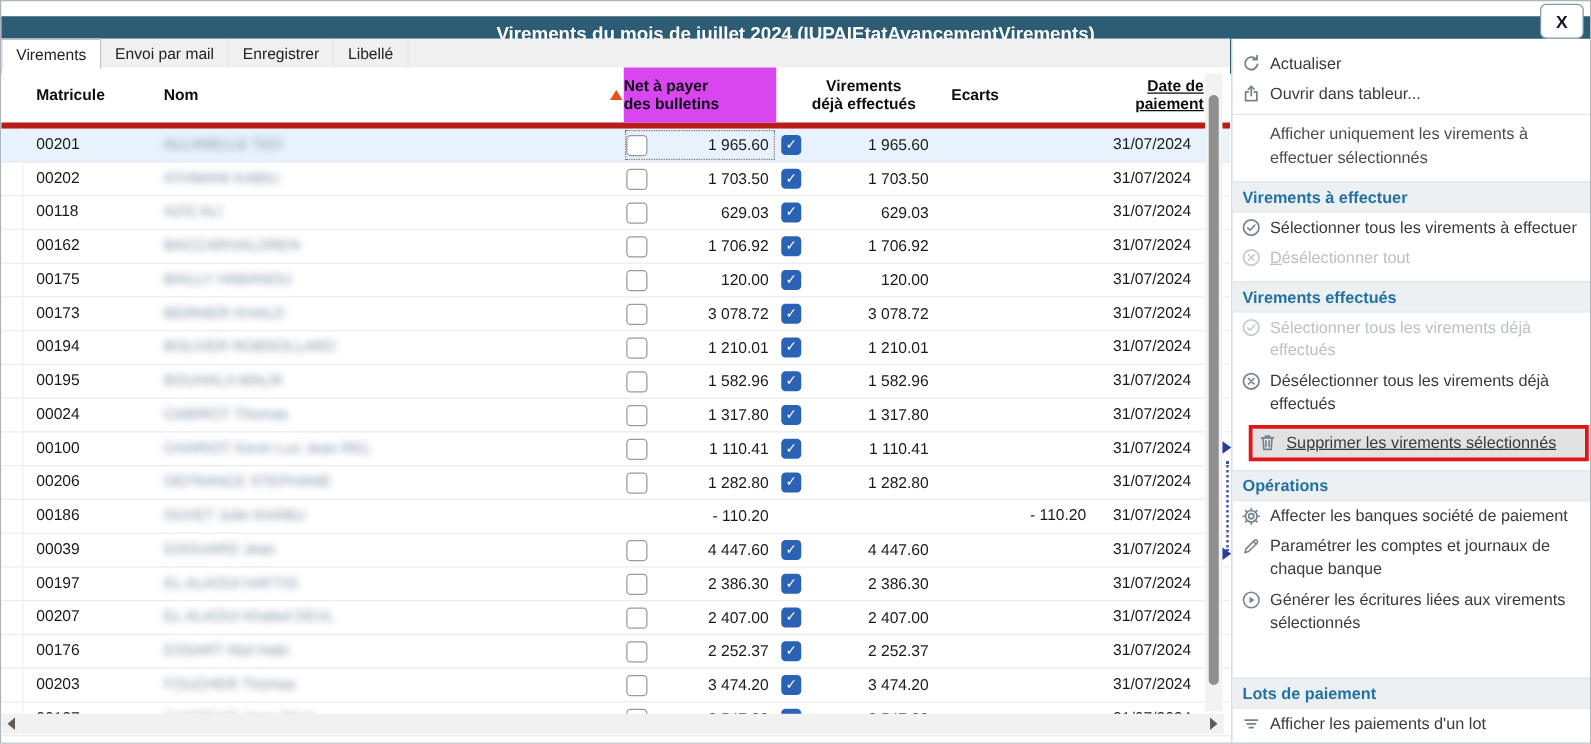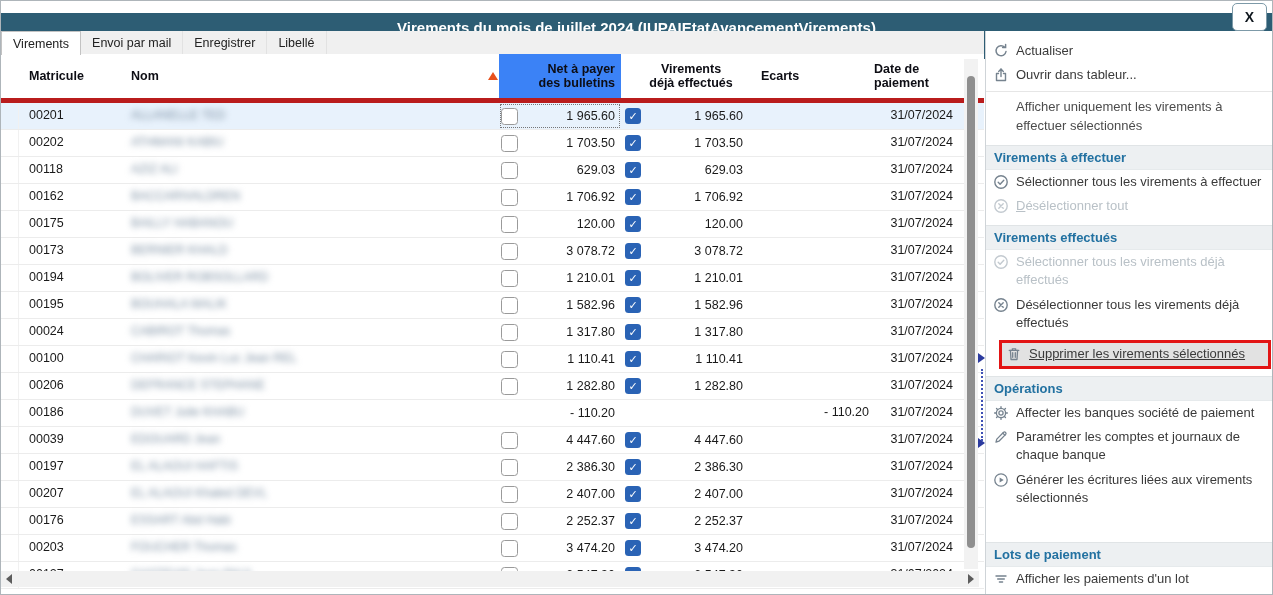--- a/index.html
+++ b/index.html
@@ -23,24 +23,24 @@
   .thead{display:flex;height:44px;border-bottom:5px solid #b91c1c;font-weight:bold;color:#0d0d14;}
   .th{box-sizing:border-box;display:flex;flex-direction:column;justify-content:center;height:100%;}
   .c-gutter{width:18px;flex:none;}
   .c-mat{width:112px;flex:none;padding-left:10px;box-sizing:border-box;}
   .c-nom{width:356px;flex:none;}
   .c-sort{width:12px;flex:none;display:flex;align-items:center;justify-content:center;}
   .c-net{width:122px;flex:none;}
   .c-vir{width:140px;flex:none;}
   .c-ecart{width:110px;flex:none;}
   .c-date{width:92px;flex:none;}
-  .th.c-net{background:#3b82f6;text-align:right;padding-right:6px;box-sizing:border-box;}
+  .th.c-net{background:#d946ef;text-align:left;padding-right:6px;box-sizing:border-box;}
   .th.c-vir{text-align:center;}
   .th.c-ecart{text-align:left;padding-right:2px;box-sizing:border-box;}
-  .th.c-date{text-align:left;padding-left:3px;box-sizing:border-box;}
+  .th.c-date{text-align:right;padding-left:3px;box-sizing:border-box;text-decoration:underline;}
   .sort-up{width:0;height:0;border-left:5px solid transparent;border-right:5px solid transparent;border-bottom:8px solid #e8511d;}
 
   .tr{display:flex;height:26px;line-height:25px;border-bottom:1px solid #ececec;cursor:default;}
   .tr.sel{background:#e8f2fc;}
   .td{box-sizing:border-box;height:100%;}
   .td.c-gutter{border-right:1px solid #f1f1f1;}
   .nom-text{filter:blur(3px);color:#7e91a4;font-size:12px;}
   .cellflex{display:flex;align-items:center;height:100%;}
   .td.c-net .cellflex{padding-left:2px;}
   .td.c-vir .cellflex{padding-left:4px;}

